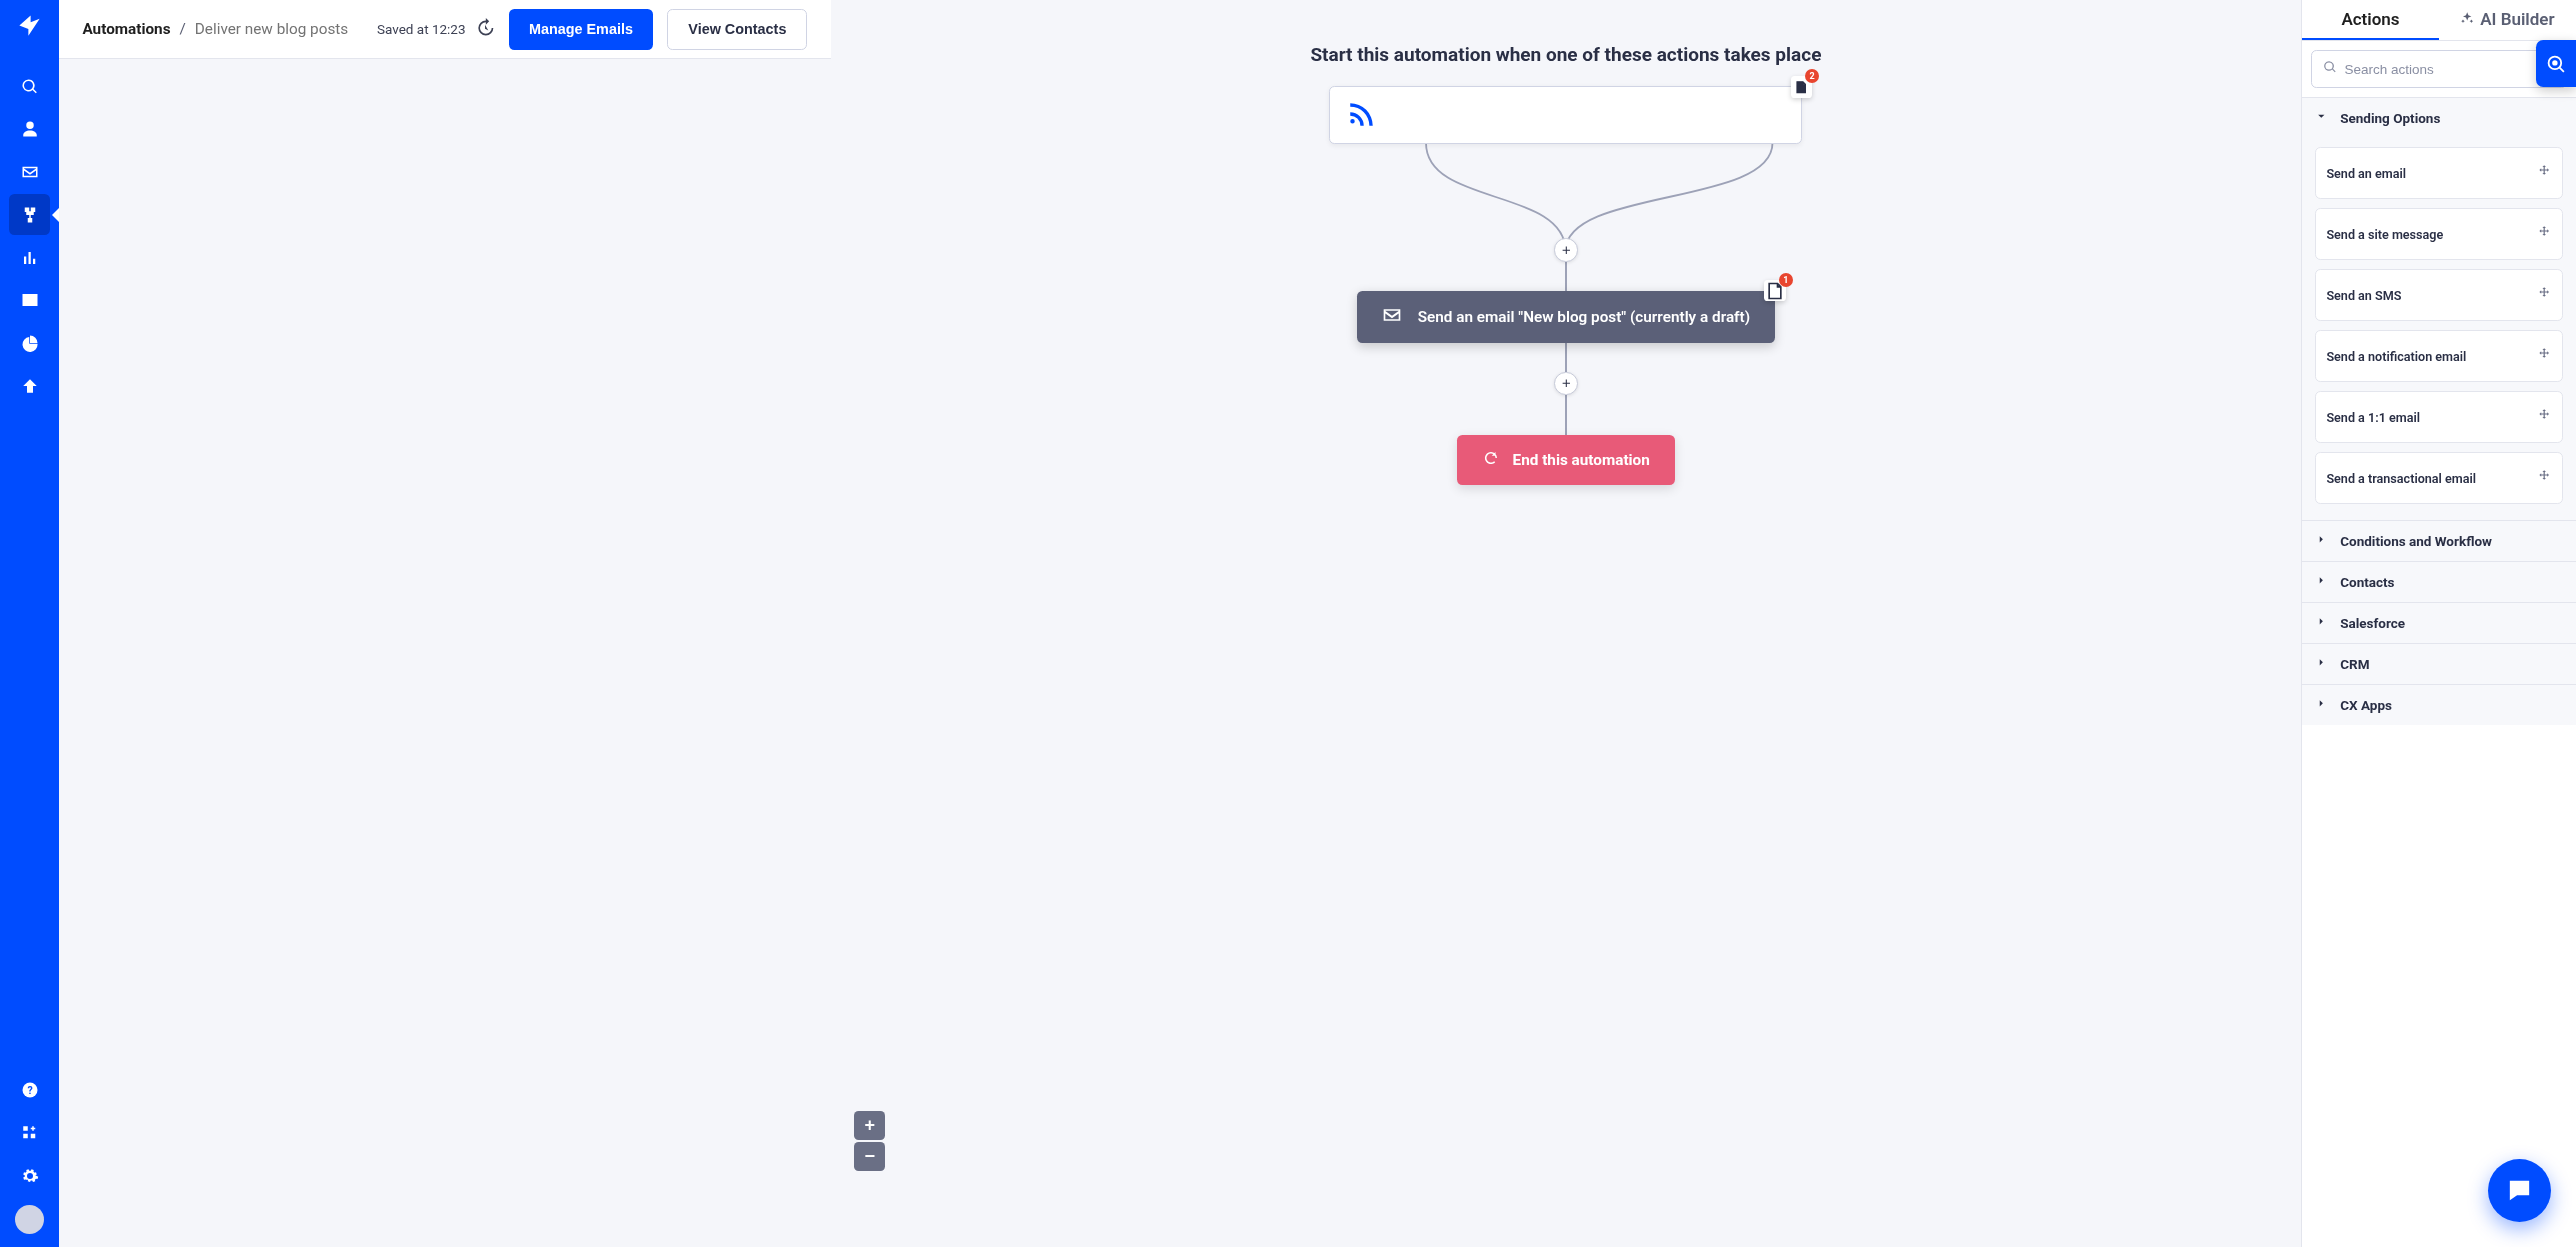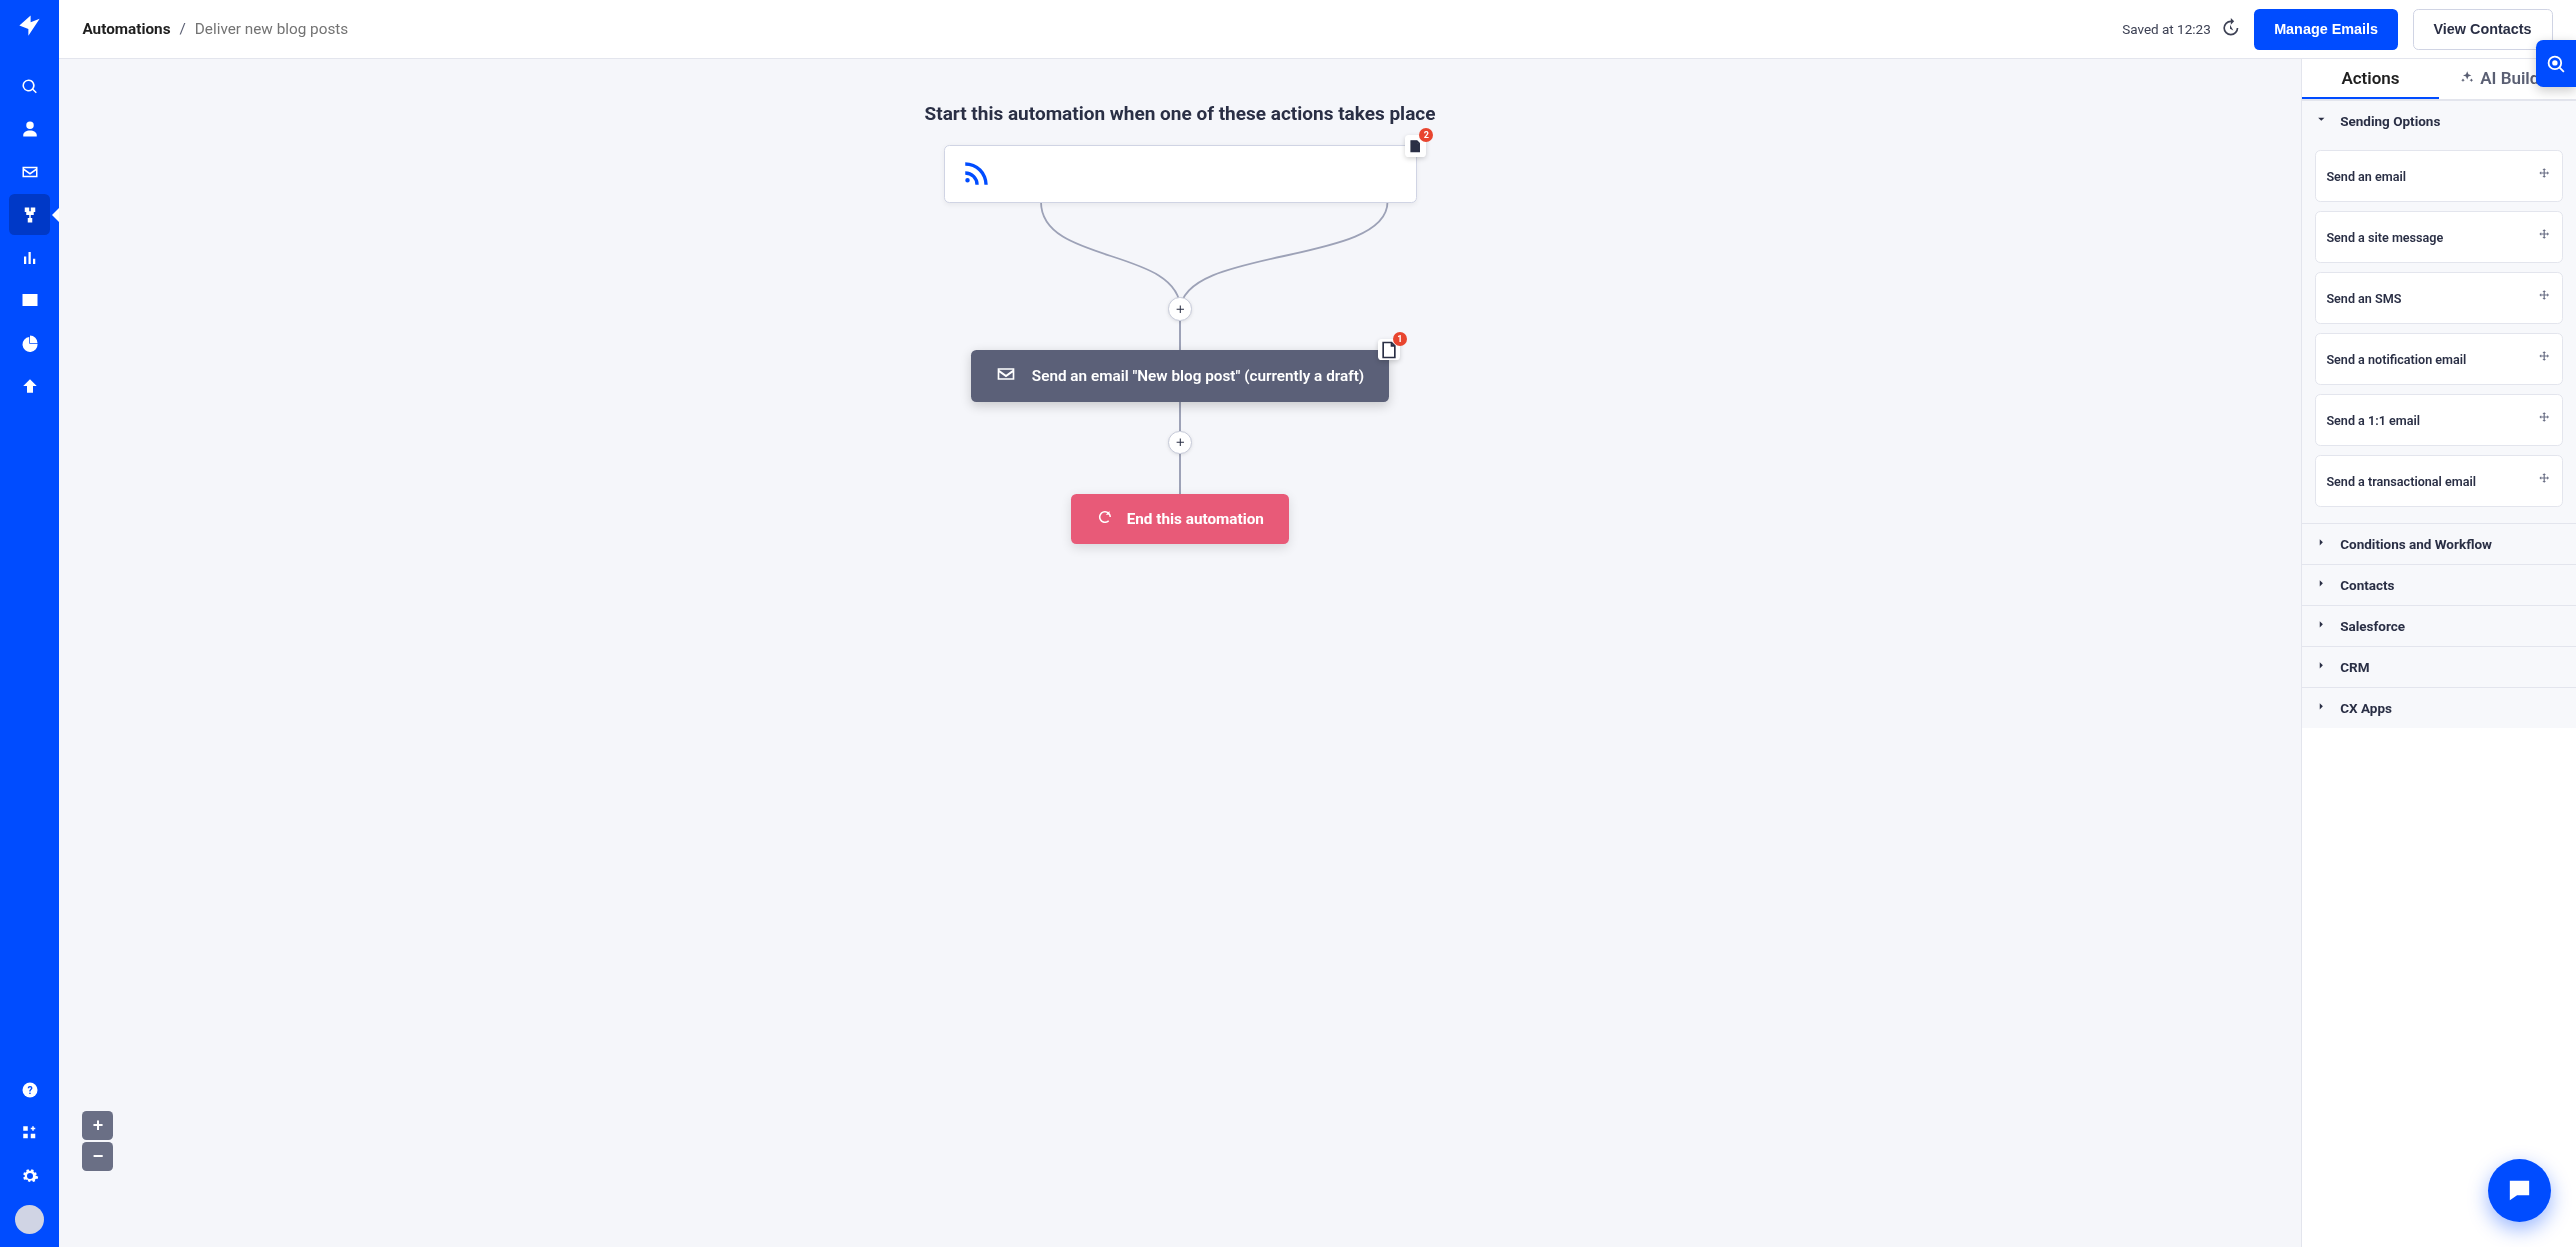--- a/index.html
+++ b/index.html
@@ -12,21 +12,21 @@
   .nav-logo svg { width: 27px; height: 27px; fill: #fff; }
   .nav-items { display: flex; flex-direction: column; gap: 1.8px; width: 100%; align-items: center; }
   .nav-item { width: 41px; height: 41px; display: flex; align-items: center; justify-content: center; border-radius: 5.4px; cursor: pointer; position: relative; }
   .nav-item.active { background: #0039c7; }
   .nav-item.active::after { content: ""; position: absolute; right: -9px; top: 50%; transform: translateY(-50%); border: 7.2px solid transparent; border-right-color: #fff; }
   .nav-item svg { width: 18px; height: 18px; fill: #fff; }
   .nav-spacer { flex: 1; }
   .nav-avatar { width: 29px; height: 29px; border-radius: 50%; background: #d0d4e4; margin-bottom: 12.6px; cursor: pointer; }
 
   
-  .main-col { flex: 1; display: flex; flex-direction: column; min-width: 0; border-radius: 21px; }
+  .main-col { flex: 1; display: flex; min-width: 0; border-radius: 21px; }
 
   
   .topbar { height: 59px; background: #fff; border-bottom: 0.9px solid #e3e5ed; display: flex; align-items: center; padding: 0 23.4px; gap: 14.4px; flex-shrink: 0; }
   .crumbs { display: flex; align-items: center; gap: 9px; font-size: 15.3px; }
   .crumb-root { font-weight: 700; color: #1f1f1f; cursor: pointer; }
   .crumb-sep { color: #5a5f73; }
   .crumb-current { color: #737373; }
   .topbar-spacer { flex: 1; }
   .save-group { display: flex; align-items: center; gap: 9px; color: #3d4154; font-size: 13.5px; }
   .history-icon svg { width: 20px; height: 20px; fill: #3d4154; cursor: pointer; }
@@ -346,20 +346,28 @@
       <div class="panel-tabs">
         <div class="panel-tab active">Actions</div>
         <div class="panel-tab">
           <span><svg viewBox="0 0 24 24">
                 <use href="#i-spark"></use>
               </svg></span>
           <span>AI Builder</span>
         </div>
       </div>
 
+      <div class="panel-search">
+        <div class="search-box">
+          <span><svg viewBox="0 0 24 24">
+                <use href="#i-search"></use>
+              </svg></span>
+          <input type="text" placeholder="Search actions" style="">
+        </div>
+      </div>
 
       <div class="section">
         <div class="section-hdr">
           <span><svg viewBox="0 0 24 24">
                 <use href="#i-chev-down"></use>
               </svg></span>
           <span>Sending Options</span>
         </div>
         <div class="section-body">
           <div class="action-item">

